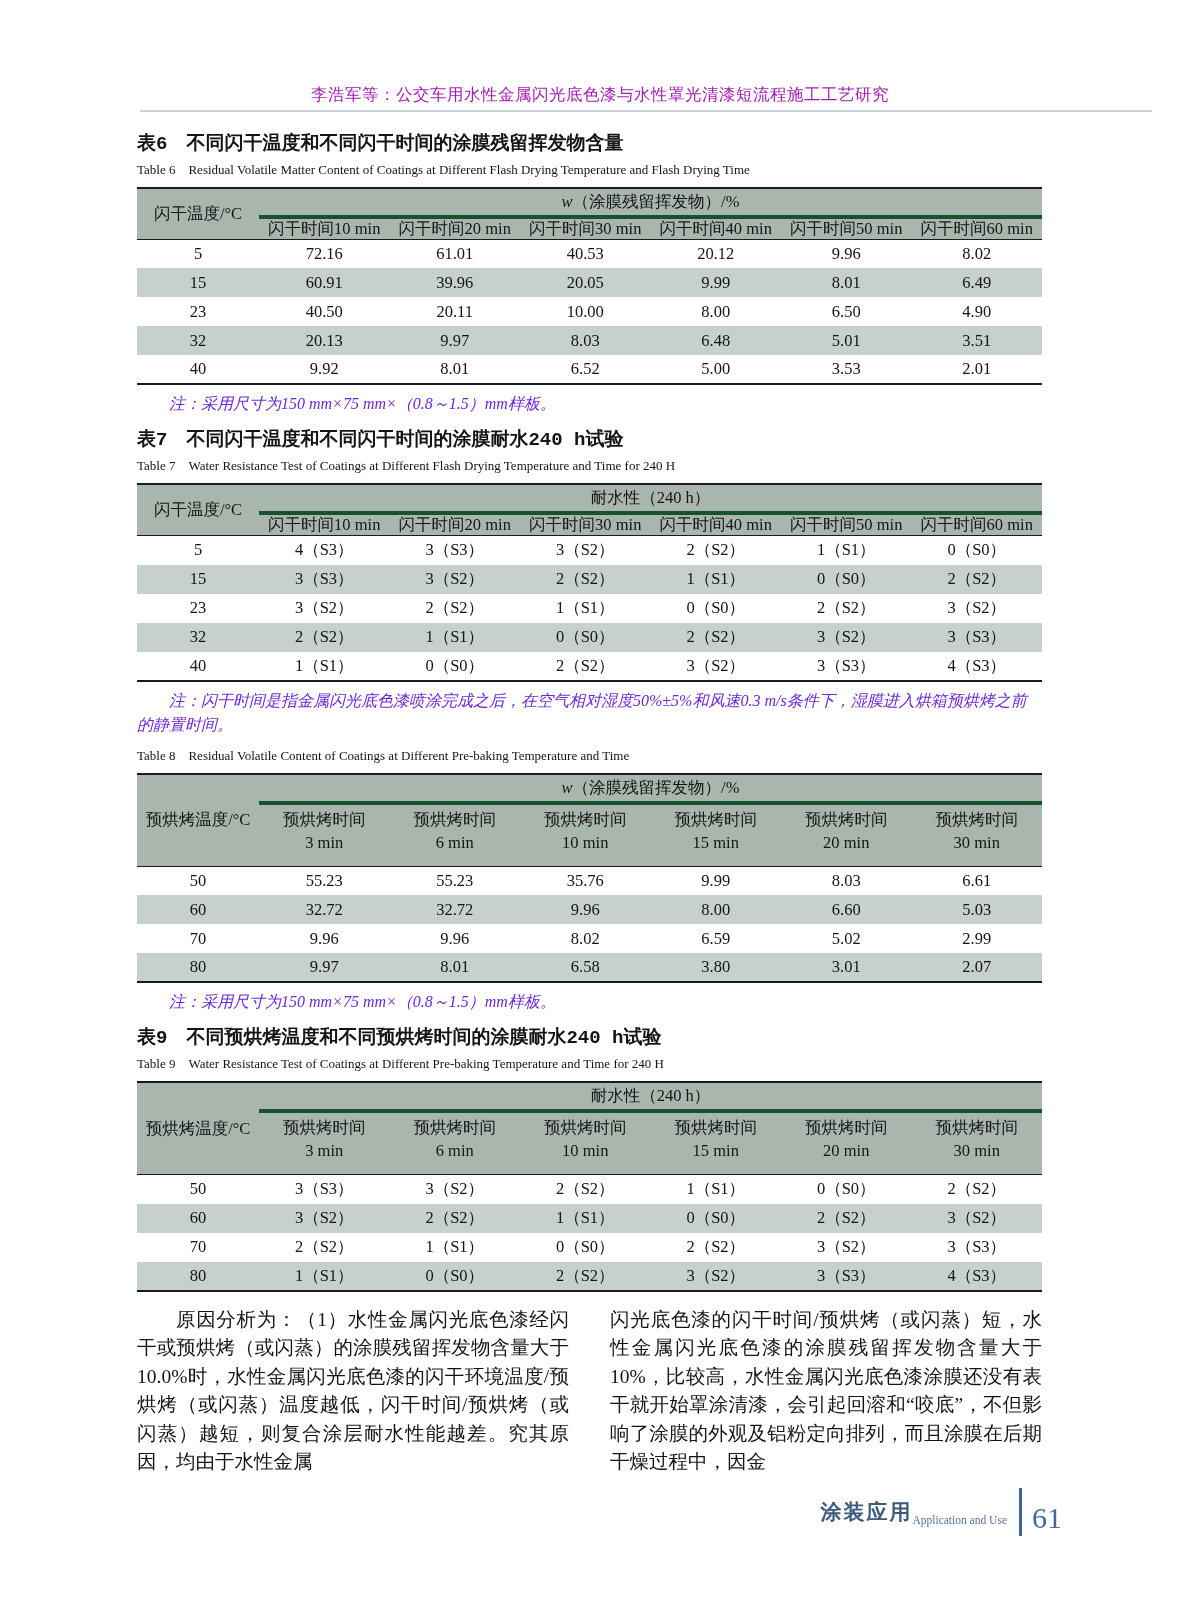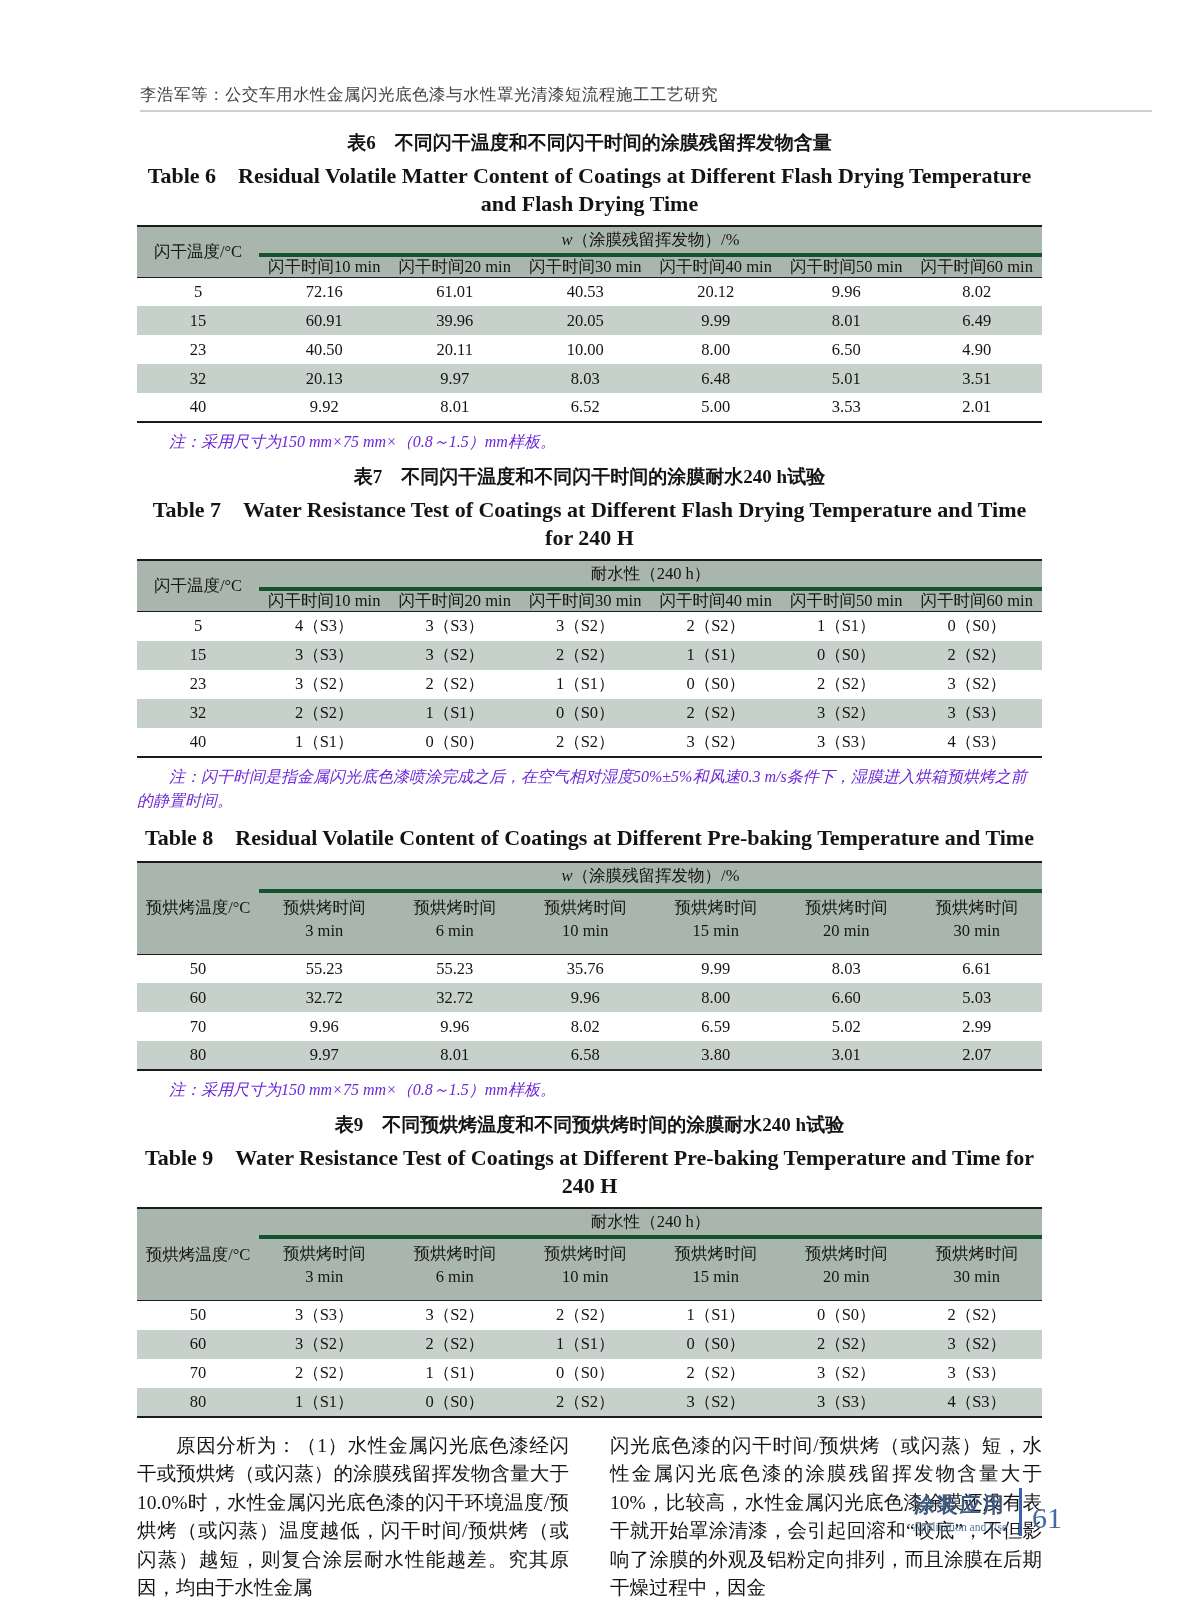--- a/index.html
+++ b/index.html
@@ -1,40 +1,40 @@
 <!DOCTYPE html>
 <html><head>
 <meta charset="utf-8">
 <style>
   *{margin:0;padding:0;box-sizing:border-box}
   html,body{background:#ffffff}
   .page{position:relative;width:1187px;height:1600px;background:#fff;font-family:"Liberation Serif",serif;color:#141414;overflow:hidden}
-  .running-header{position:absolute;top:84px;left:140px;width:920px;text-align:left;font-size:16.5px;color:#404040;font-family:Liberation Mono, monospace;letter-spacing:.5px}
+  .running-header{position:absolute;top:84px;left:140px;width:920px;text-align:center;font-size:16.5px;color:#a21caf;font-family:Liberation Mono, monospace;letter-spacing:.5px}
   .header-rule{position:absolute;top:110px;left:140px;width:1012px;border-top:2px solid #ccd0d3}
   .content{position:absolute;top:130px;left:137px;width:905px}
   .table-block{margin-bottom:10px}
-  .title-cn{text-align:center;font-weight:bold;font-size:19px;font-family:Liberation Serif, serif;margin-bottom:5px}
-  .title-en{text-align:center;font-weight:bold;font-size:22px;font-family:"Liberation Serif",serif;margin-bottom:8px}
+  .title-cn{font-weight:bold;font-size:19px;font-family:Liberation Mono, monospace;margin-bottom:5px}
+  .title-en{text-align:left;font-weight:normal;font-size:13px;font-family:"Liberation Serif",serif;margin-bottom:8px}
   table.data-table{width:100%;border-collapse:collapse;table-layout:fixed;border-top:2.5px solid #1b1b1b;border-bottom:2.5px solid #1b1b1b;font-size:16.5px}
   .data-table th,.data-table td{font-weight:normal;text-align:center;vertical-align:middle;padding:0 2px}
   .data-table thead th{background:#a9b6ae}
   th.row-header{width:122px;border-bottom:1.5px solid #1b1b1b;font-size:16.5px}
   th.group-header{height:29px;border-bottom:4px solid #14532d}
   th.group-header i{font-family:"Liberation Serif",serif}
   .subheader-row th{height:17px;border-bottom:1.5px solid #1b1b1b;line-height:1.2}
   .col-header .l1{line-height:23px;padding-top:3px}
   .col-header .l2{line-height:23px;padding-bottom:12px}
   .data-table tbody th,.data-table tbody td{height:29px}
   .data-table tbody tr:nth-child(even){background:#c5d1ca}
   .note{margin:7px 0 0;color:#6d28d9;font-size:16px;line-height:1.5;text-indent:2em;font-style:italic}
   .body-cols{display:flex;gap:41px;margin-top:14px;font-size:19.5px;line-height:28.5px;text-align:justify}
   .body-cols p{width:440px}
   p.indent{text-indent:2em}
   .footer{position:absolute;top:1488px;right:125px;display:flex;align-items:center}
-  .footer-left{display:flex;flex-direction:column;align-items:center}
+  .footer-left{display:flex;flex-direction:row;align-items:flex-end}
   .journal-cn{font-family:"Liberation Sans",sans-serif;font-weight:bold;font-size:21px;color:#3e5a80;letter-spacing:2px}
   .journal-en{font-size:11.5px;color:#55729d;margin-top:2px;font-family:"Liberation Serif",serif}
   .footer-bar{width:3px;height:48px;background:#3c63a9;margin:0 10px 0 12px}
   .page-number{font-size:30px;color:#44699f;padding-top:12px;font-family:"Liberation Serif",serif}
 </style>
 </head>
 <body>
 
 <div class="page">
 

